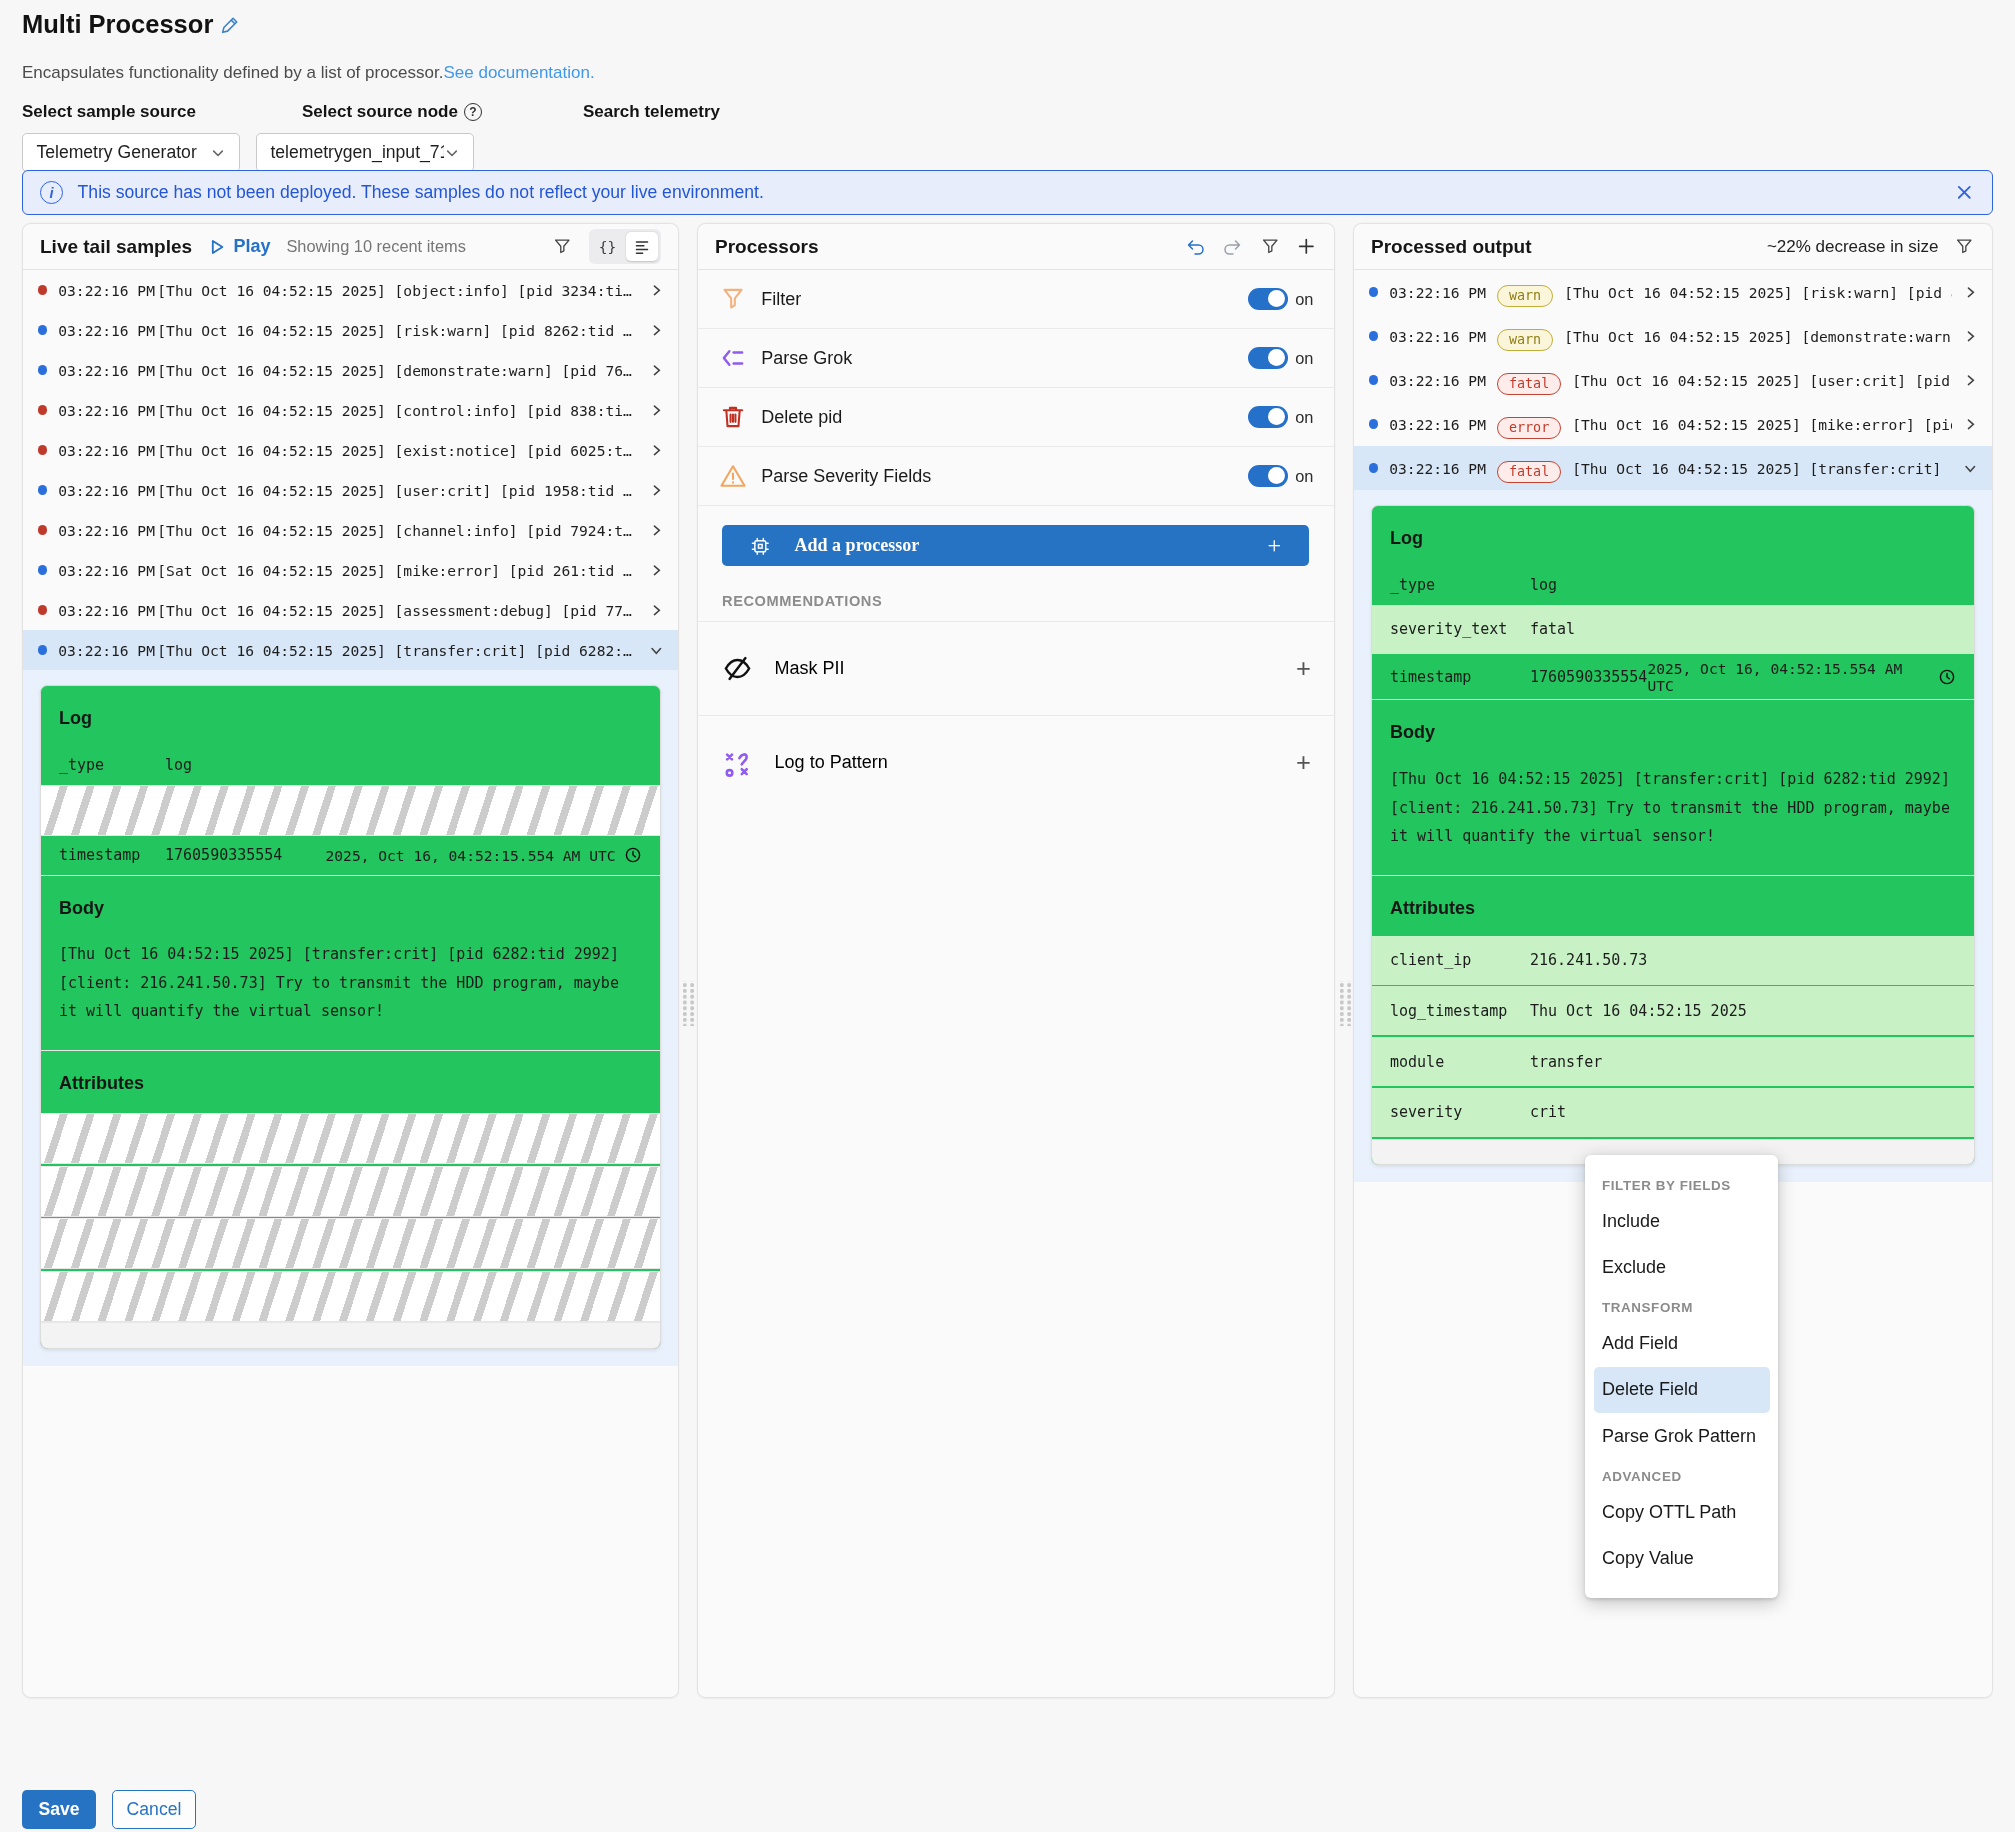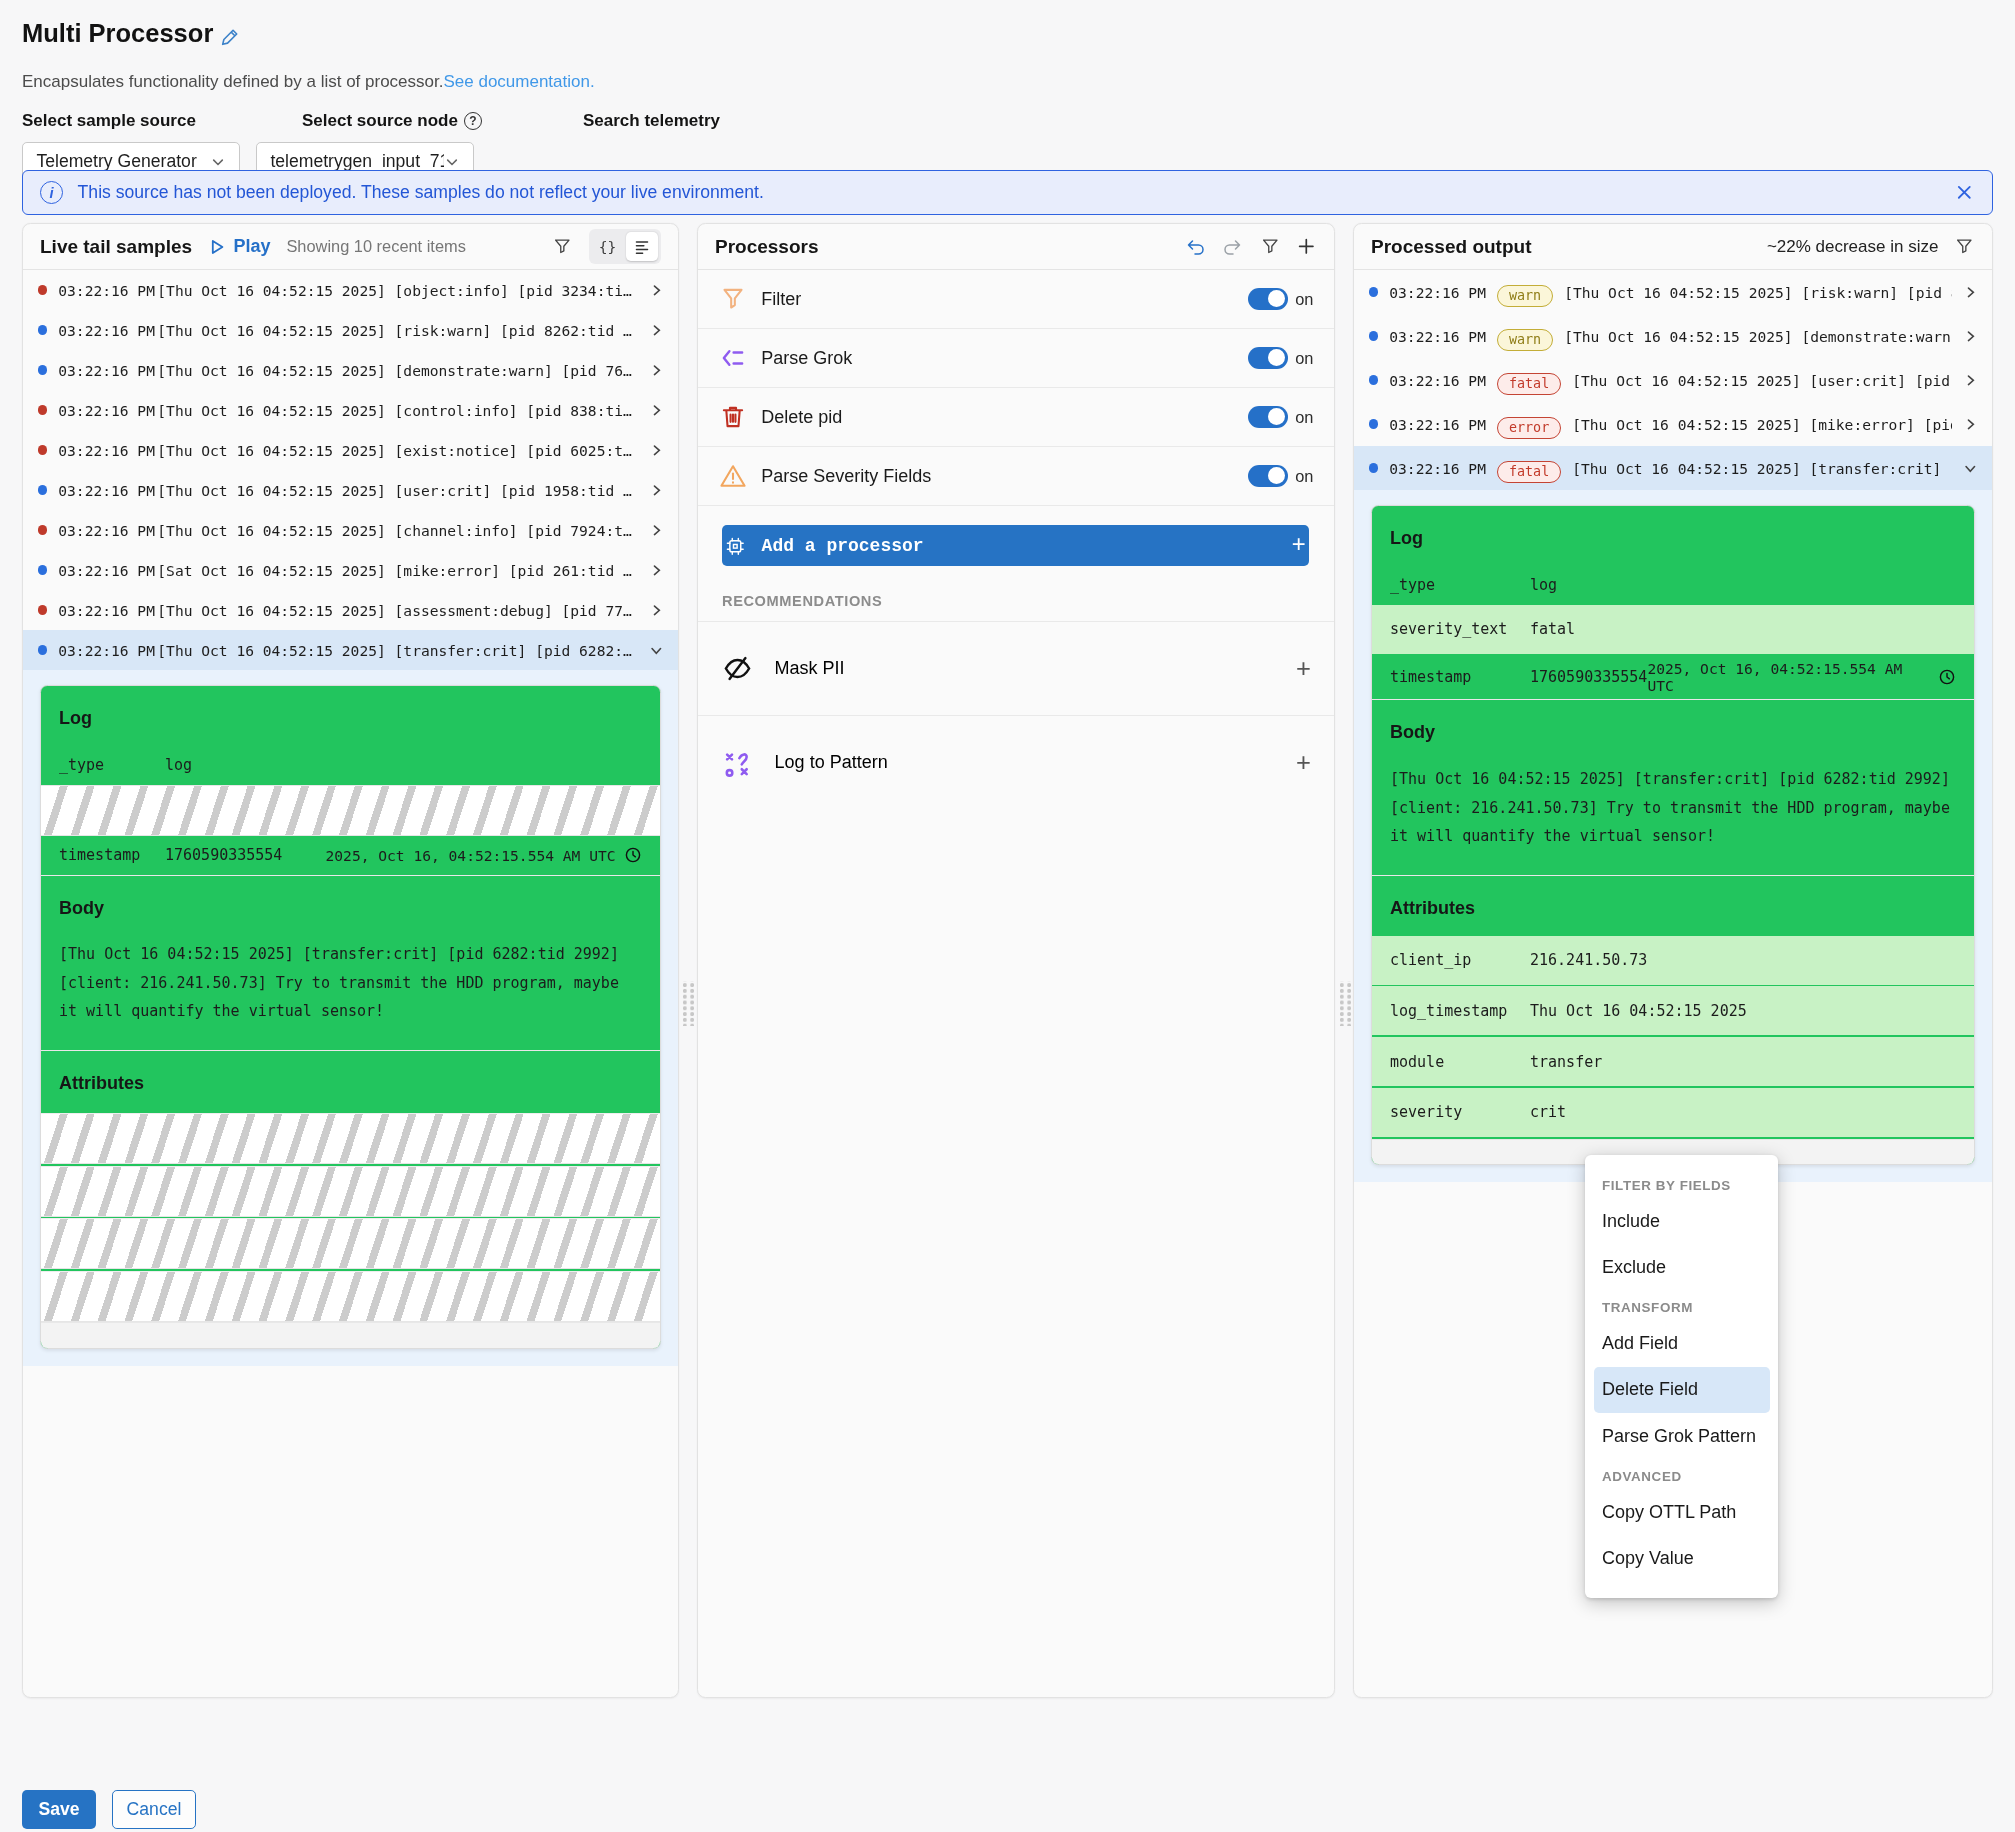--- a/index.html
+++ b/index.html
@@ -8,21 +8,21 @@
     position:relative;
     background:#f7f7f8;
     font-family:"Liberation Sans", sans-serif;
     color:#1b1b1b;
     overflow:hidden;
   }
   .mono { font-family:"DejaVu Sans Mono", monospace; }
 
   
   .page-head { position:absolute; left:22px; top:0; right:22px; }
-  .title-row { display:flex; align-items:flex-end; gap:6px; margin-top:19px; }
+  .title-row { display:flex; align-items:center; gap:6px; margin-top:10px; }
   .page-title { font-size:25.5px; font-weight:bold; color:#121212; }
   .subtitle-row { margin-top:24px; font-size:17px; color:#4c4c4c; }
   .doc-link { color:#4098e8; cursor:pointer; }
   .ctl-labels { display:flex; margin-top:19.4px; font-size:17px; font-weight:bold; color:#141414; }
   .ctl-labels .l1 { width:280px; }
   .ctl-labels .l2 { width:281px; display:flex; align-items:center; gap:6px; }
   .help-circle { width:18px; height:18px; border:1.2px solid #333; border-radius:50%; display:inline-flex; align-items:center; justify-content:center; font-size:12px; font-weight:bold; color:#333; }
   .ctl-row { display:flex; margin-top:11px; gap:16px; }
   .select-box {
     width:218px; height:39px; background:#fff; border:1.2px solid #c9c9c9; border-radius:4.9px;
@@ -130,22 +130,22 @@
   .toggle {
     width:40px; height:22px; border-radius:11px; background:#2570c8; position:relative; cursor:pointer; flex:0 0 auto;
   }
   .toggle::after {
     content:""; position:absolute; right:2.4px; top:2.4px; width:17px; height:17px; border-radius:50%; background:#fff;
   }
   .toggle-label { font-size:16.4px; color:#2c2c2c; }
   .add-proc-btn {
     margin:19.4px 24px 0; height:41px; width:calc(100% - 49px);
     background:#2673c4; color:#fff; border:none; border-radius:4.9px; cursor:pointer;
-    display:flex; align-items:center; gap:16px; padding:0 3px; font-size:18px; font-weight:bold;
-    font-family:Liberation Mono, monospace;
+    display:flex; align-items:center; gap:24px; padding:0 28px; font-size:18px; font-weight:bold;
+    font-family:Liberation Serif, serif;
   }
   .add-proc-btn .plus { margin-left:auto; font-size:24px; font-weight:normal; }
   .rec-label { margin:27px 24px 12px; font-size:14.6px; font-weight:bold; letter-spacing:0.6px; color:#8c8c8c; }
   .rec-row {
     display:flex; align-items:center; gap:20.6px; height:94px; padding:0 23px;
     border-top:0.6px solid #e9e9e9; cursor:pointer;
   }
   .rec-name { font-size:18px; color:#000000; flex:1; }
   .rec-plus { font-size:25.5px; color:#555; font-weight:normal; }
 

